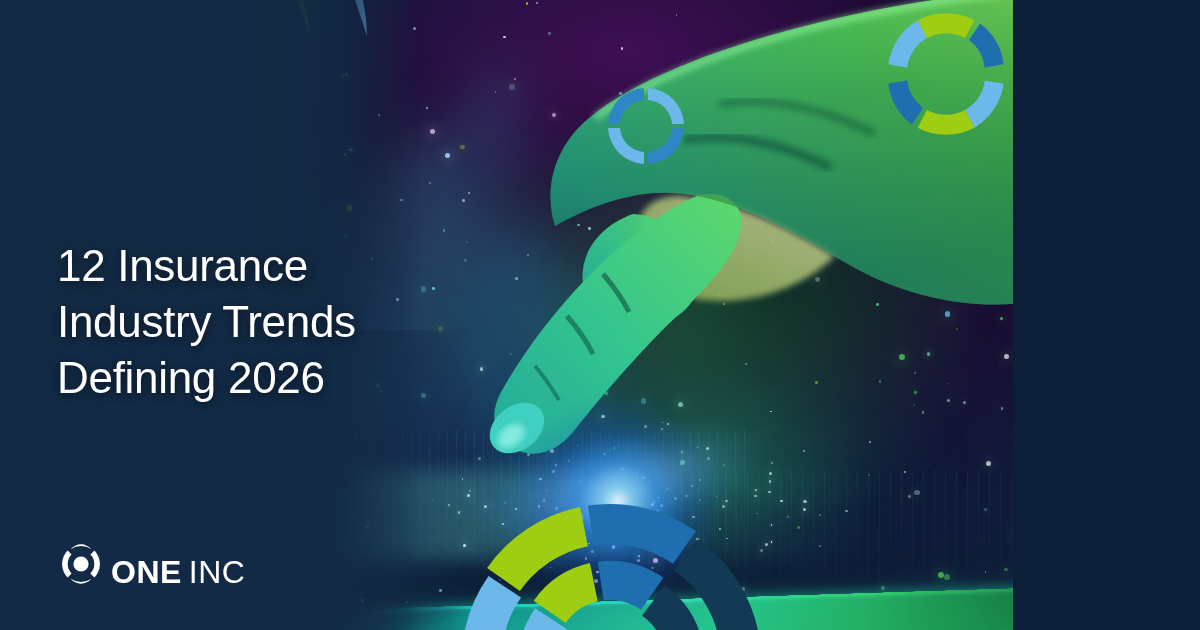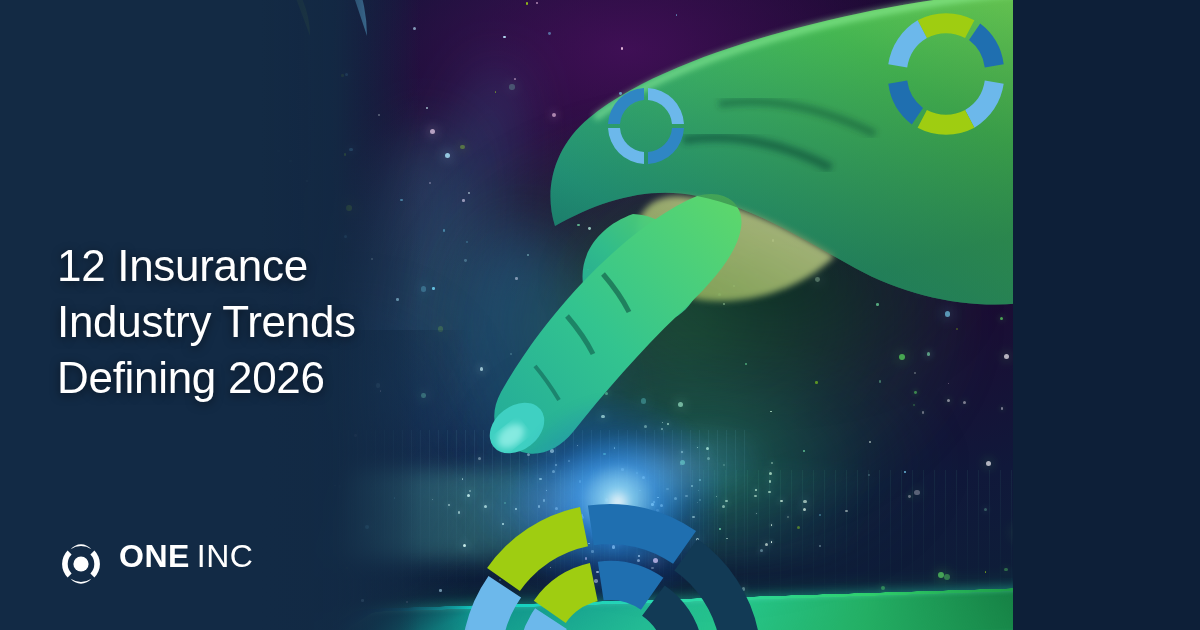--- a/index.html
+++ b/index.html
@@ -133,21 +133,21 @@
     width:380px;
     color:#ffffff;
     font-size:44px;
     line-height:56px;
     font-weight:500;
     letter-spacing:-0.3px;
     text-shadow:0 2px 10px rgba(0,0,0,.55);
     white-space:pre-line;
   }
 
-  .logo{ position:absolute; left:57px; top:540px; display:flex; align-items:flex-start; gap:14px; }
+  .logo{ position:absolute; left:57px; top:540px; display:flex; align-items:flex-end; gap:6px; }
   .logo-text{
     color:#ffffff; font-size:32px; letter-spacing:.5px; line-height:1;
     display:flex; align-items:baseline; gap:7px;
   }
   .logo-one{ font-weight:700; }
   .logo-inc{ font-weight:300; }
 
   
   .stars{ position:absolute; inset:0; pointer-events:none; }
   .star{ position:absolute; border-radius:50%; }

